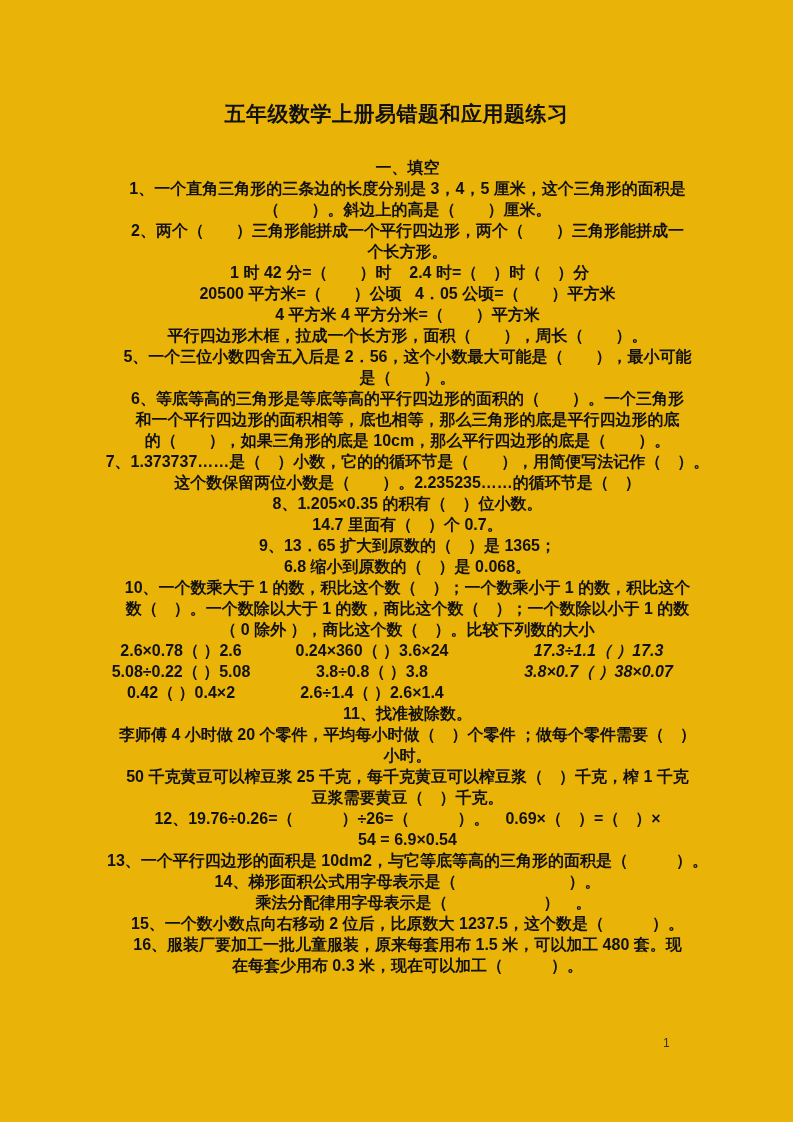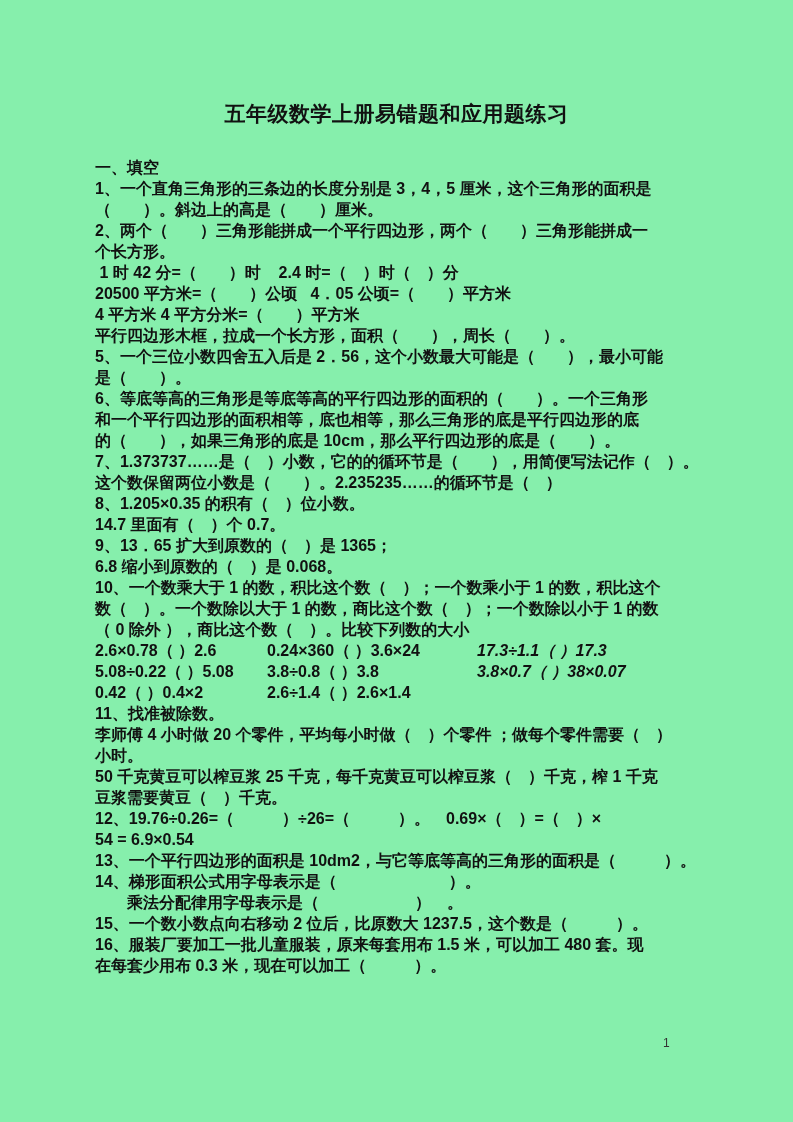--- a/index.html
+++ b/index.html
@@ -4,21 +4,21 @@
 <style>
   html, body {
     margin: 0;
     padding: 0;
     background: #ffffff;
   }
   .page {
     position: relative;
     width: 793px;
     height: 1122px;
-    background: #86efac;
+    background: #eab308;
     color: #111111;
     font-family: "Liberation Sans", sans-serif;
     font-weight: 700;
     overflow: hidden;
   }
   .doc-title {
     position: absolute;
     top: 100px;
     left: 0;
     width: 100%;
@@ -32,20 +32,21 @@
     left: 95px;
     top: 157px;
     width: 625px;
     font-size: 16px;
     line-height: 21px;
   }
   .line {
     margin: 0;
     white-space: pre;
     height: 21px;
+    text-align: center;
   }
   .cmp-row {
     display: flex;
   }
   .cmp-row .c1 { width: 172px; white-space: pre; }
   .cmp-row .c2 { width: 210px; white-space: pre; }
   .cmp-row .c3 { flex: 1; white-space: pre; font-style: italic; }
   .page-number {
     position: absolute;
     left: 663px;

